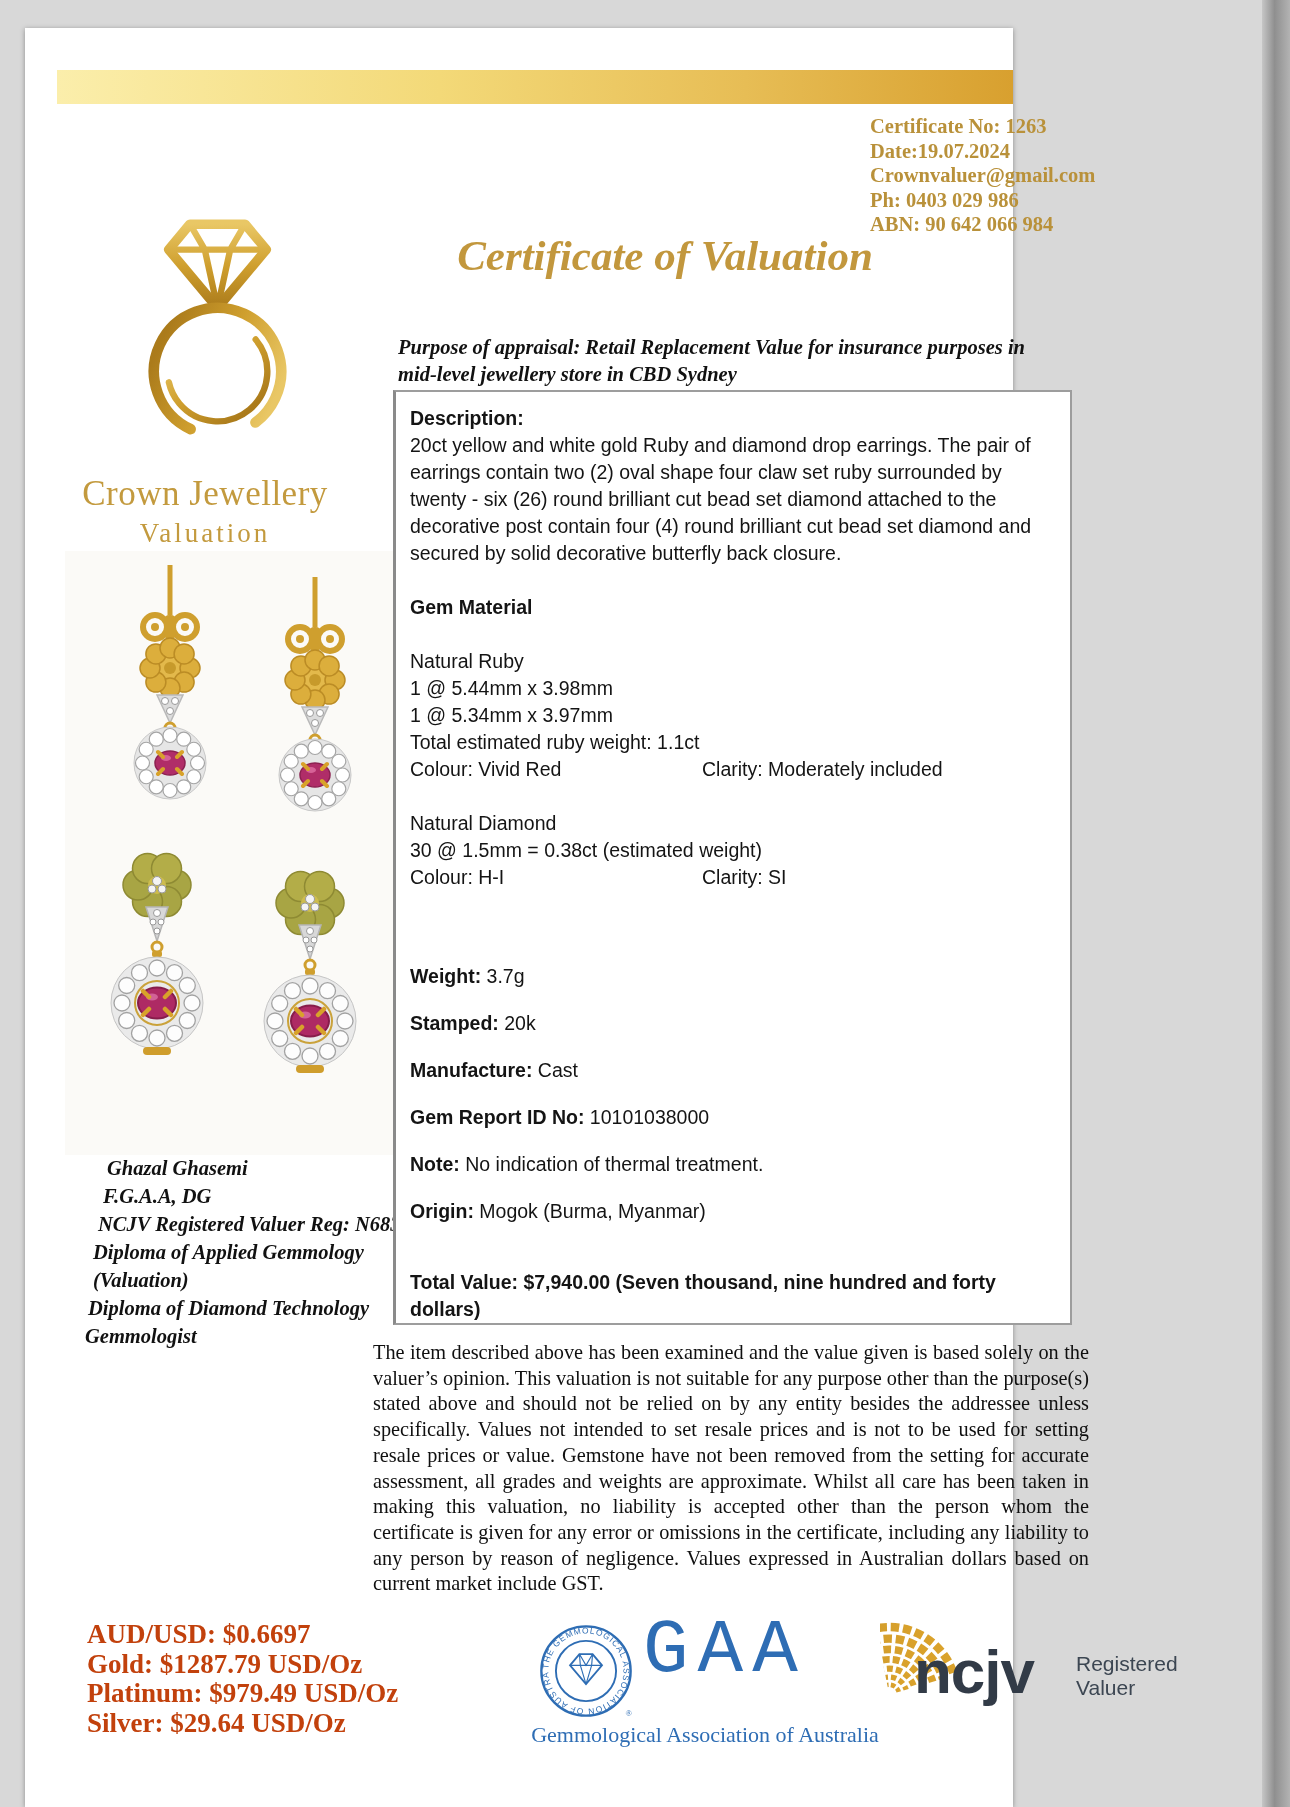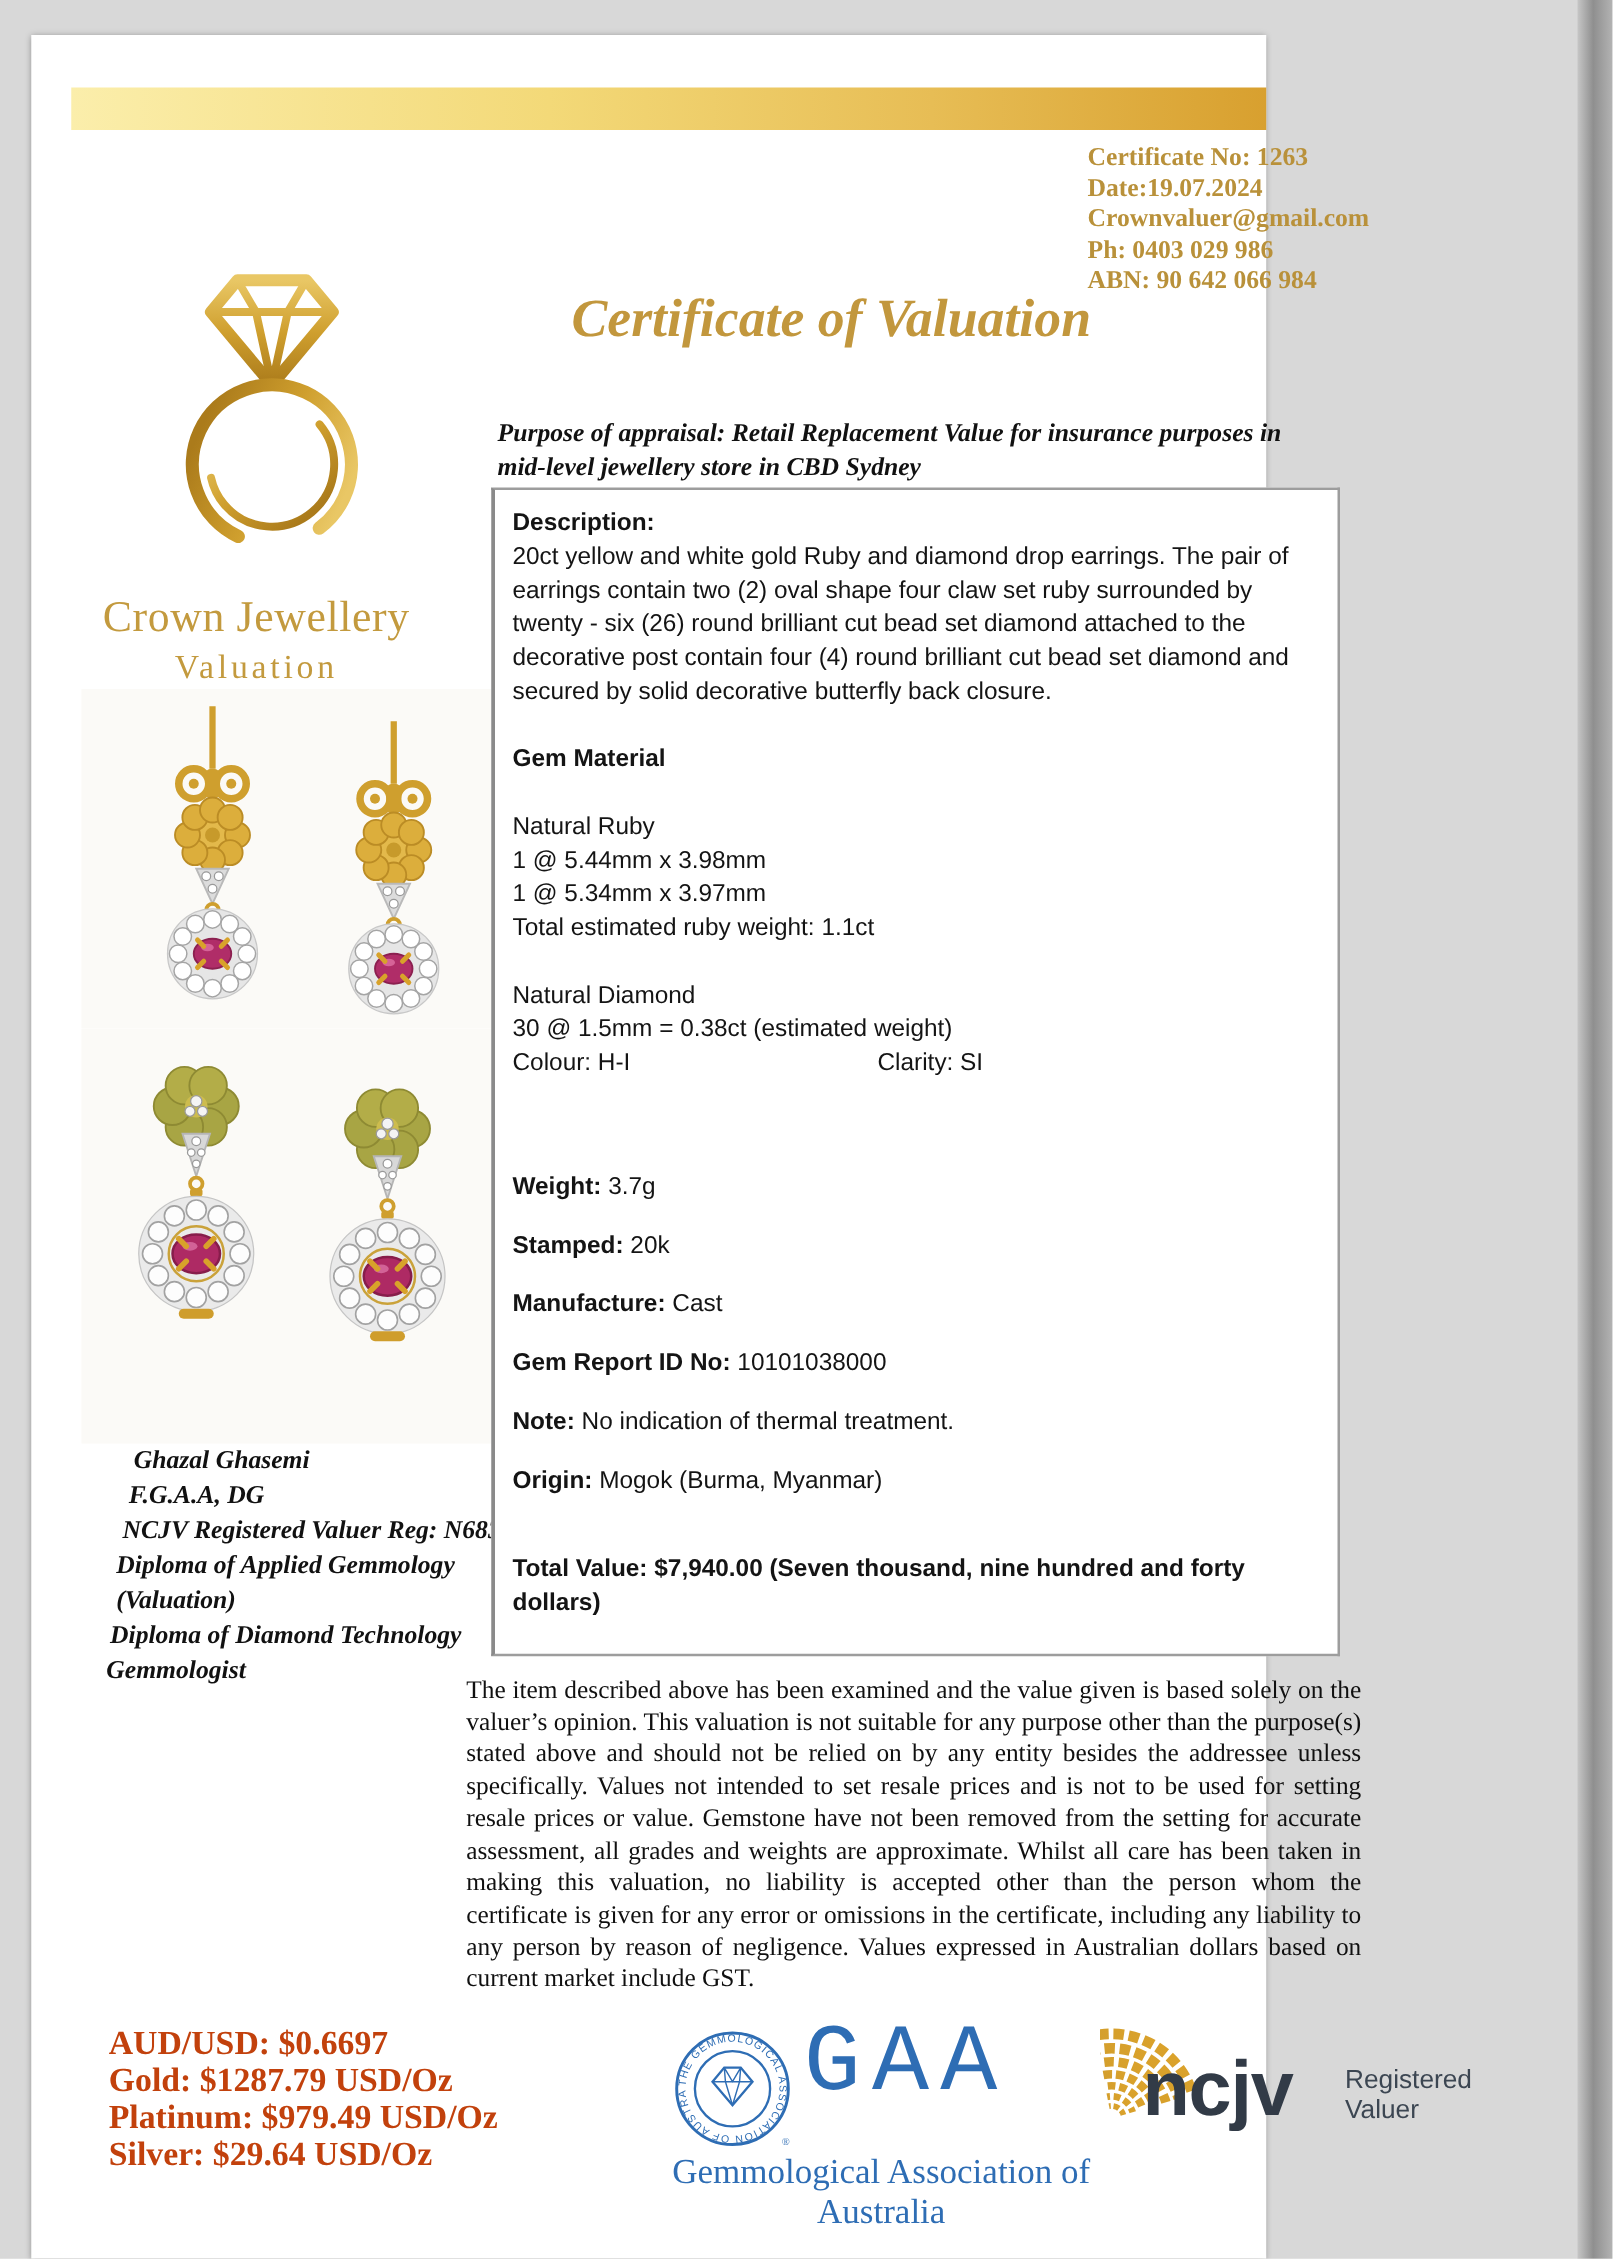--- a/index.html
+++ b/index.html
@@ -82,21 +82,21 @@
   }
   
   .gaa{position:absolute;left:500px;top:1588px;width:370px;height:160px;}
   .gaa-badge{position:absolute;left:14px;top:8px;width:94px;height:94px;}
   .gaa-acronym{
     position:absolute;left:118px;top:-8px;
     color:#2e6db4;font-size:76px;letter-spacing:9px;font-family:Liberation Mono, monospace;
   }
   .gaa-caption{
     position:absolute;left:0;top:106px;width:360px;text-align:center;
-    color:#2e6db4;font-size:28px;
+    color:#2e6db4;font-size:22px;
   }
   
   .ncjv{position:absolute;left:855px;top:1578px;width:340px;height:150px;}
   .ncjv-fan{position:absolute;left:0;top:0;width:100px;height:96px;}
   .ncjv-name{
     position:absolute;left:34px;top:30px;
     font-family:"Liberation Sans",sans-serif;font-weight:bold;font-size:62px;color:#323b47;
     letter-spacing:-1px;
   }
   .ncjv-caption{
@@ -244,20 +244,24 @@
   <div class="dbox">
     <div class="bl">Description:</div>
     <div>20ct yellow and white gold Ruby and diamond drop earrings. The pair of earrings contain two (2) oval shape four claw set ruby surrounded by twenty - six (26) round brilliant cut bead set diamond attached to the decorative post contain four (4) round brilliant cut bead set diamond and secured by solid decorative butterfly back closure.</div>
     <div class="gap"></div>
     <div class="bl">Gem Material</div>
     <div class="gap"></div>
     <div>Natural Ruby</div>
     <div>1 @ 5.44mm x 3.98mm</div>
     <div>1 @ 5.34mm x 3.97mm</div>
     <div>Total estimated ruby weight: 1.1ct</div>
+    <div class="two-col">
+      <div class="col1">Colour: Vivid Red</div>
+      <div>Clarity: Moderately included</div>
+    </div>
     <div class="gap"></div>
     <div>Natural Diamond</div>
     <div>30 @ 1.5mm = 0.38ct (estimated weight)</div>
     <div class="two-col">
       <div class="col1">Colour: H-I</div>
       <div>Clarity: SI</div>
     </div>
     <div class="gap2"></div>
     <div class="frow"><span class="bl">Weight:</span><span> 3.7g</span></div>
     <div class="frow"><span class="bl">Stamped:</span><span> 20k</span></div>

